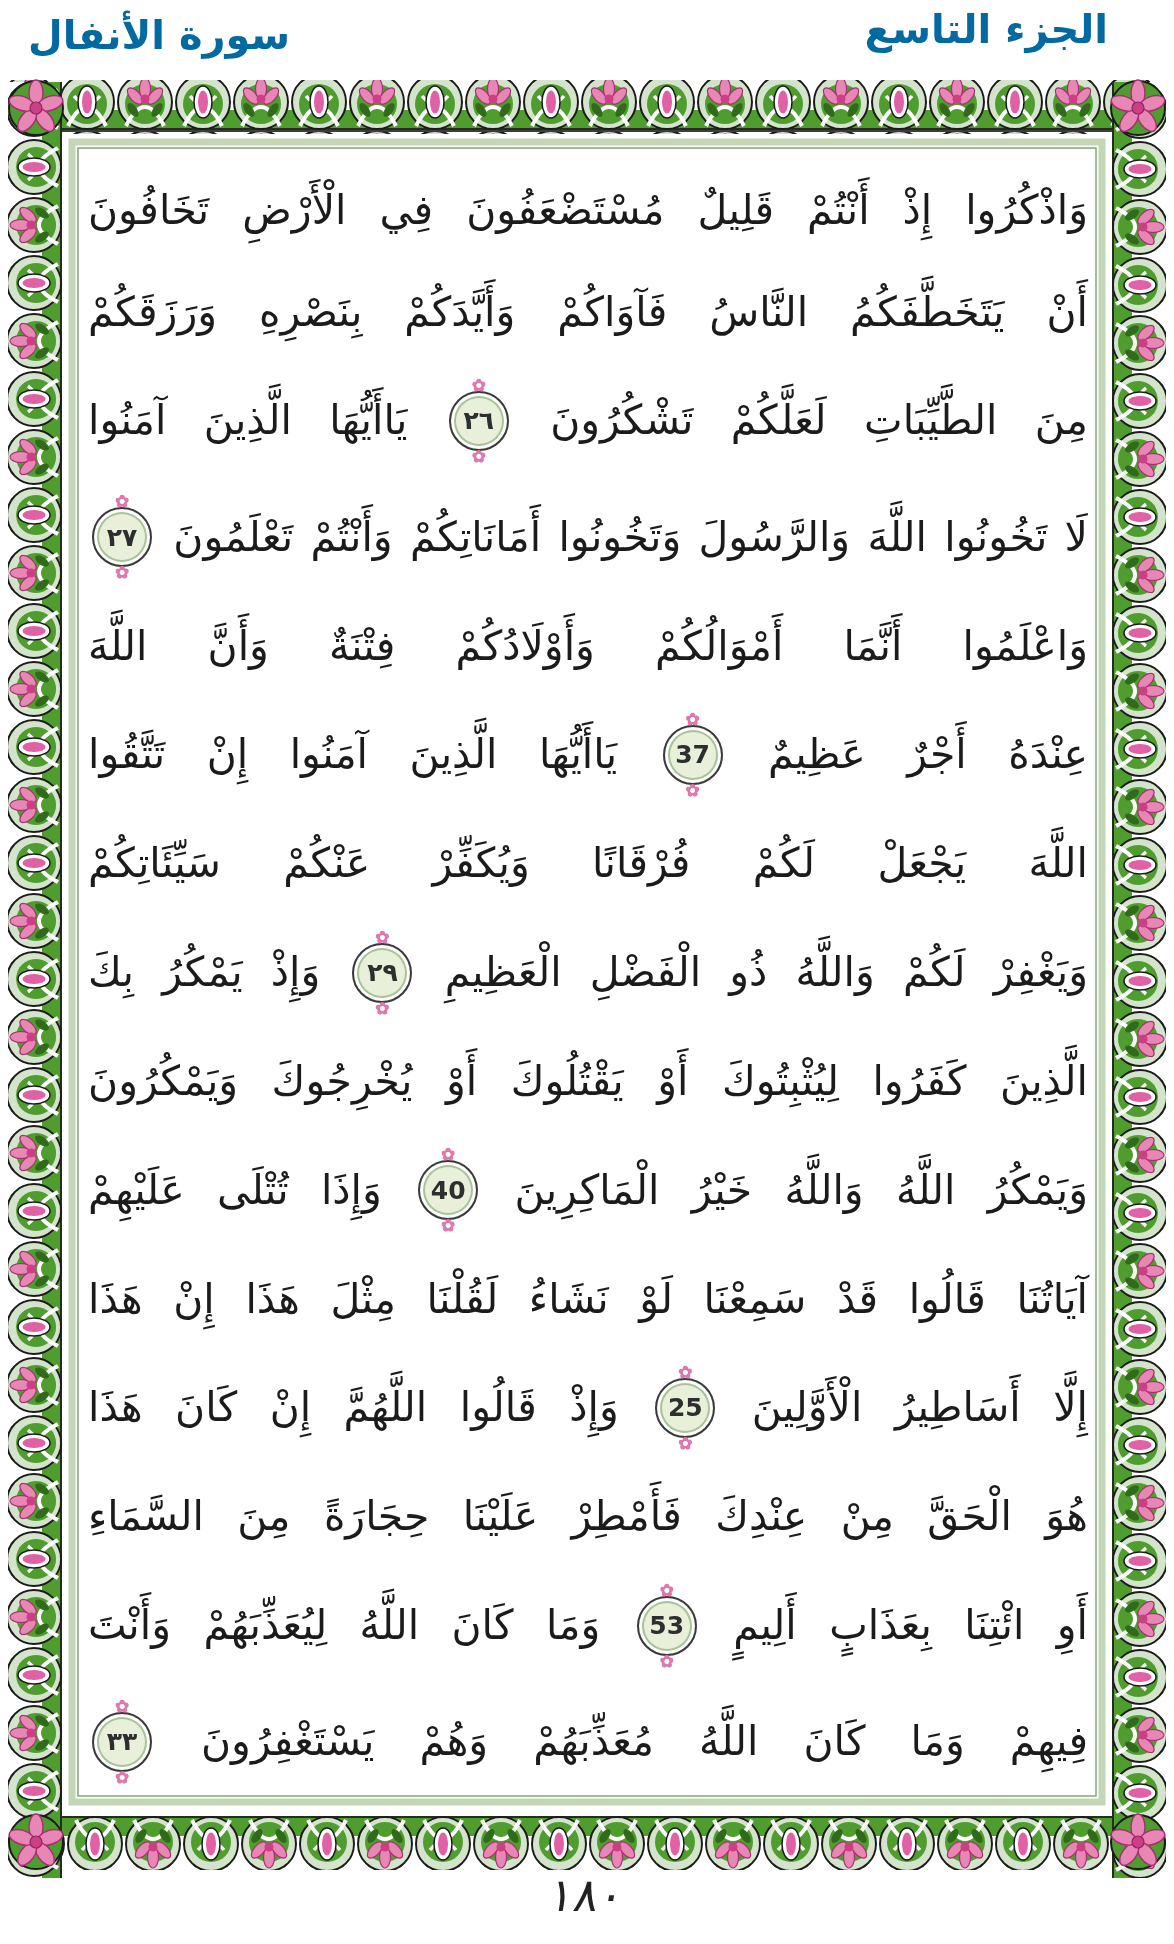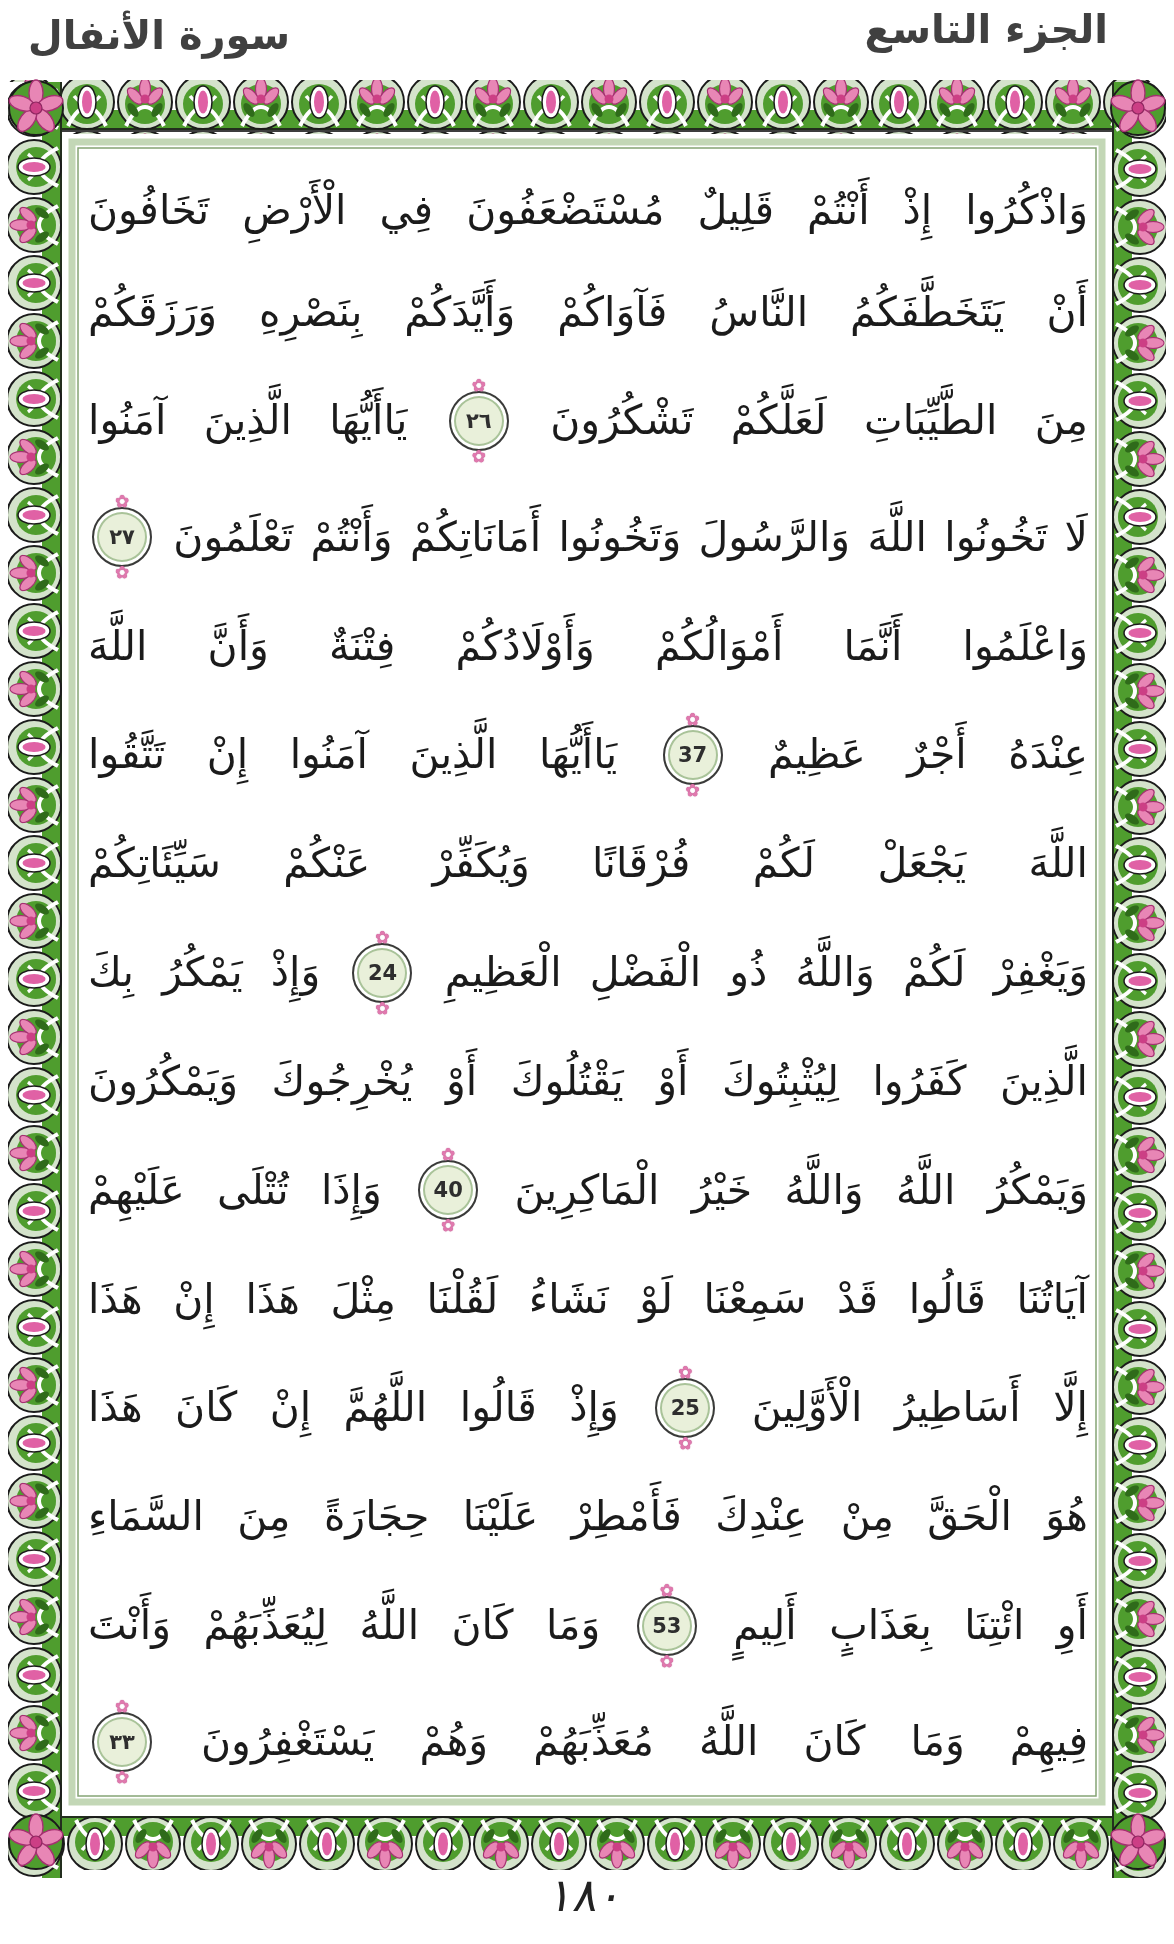--- a/index.html
+++ b/index.html
@@ -10,21 +10,21 @@
     overflow:hidden;
     position:relative;
   }
   .page{position:relative;width:1174px;height:1944px;}
 
   
   .hdr{
     position:absolute;
     font-size:40px;
     font-weight:bold;
-    color:#404040;
+    color:#0369a1;
     white-space:nowrap;
     direction:rtl;
   }
   .hdr-juz{top:6px;right:66px;text-align:center;}
   .hdr-surah{top:12px;left:28px;}
 
   
   .frame{
     position:absolute;
     left:0; top:76px;
@@ -70,21 +70,21 @@
   .aya::before,.aya::after{
     content:"✿";
     position:absolute;left:50%;transform:translateX(-50%);
     color:#e079ae;
     font-size:17px;line-height:1;
     text-shadow:0 0 1px #a53071;
   }
   .aya::before{top:-16px;}
   .aya::after{bottom:-16px;}
   .aya-num{
-    font-size:21px;color:#2e2e2e;font-weight:bold;
+    font-size:25px;color:#2e2e2e;font-weight:bold;
   }
 
   
   .page-num{
     position:absolute;
     left:0;top:1868px;width:100%;
     text-align:center;
     font-size:46px;
     color:#222;
     transform:skewX(-10deg);
@@ -240,21 +240,21 @@
         <span class="word">سَيِّئَاتِكُمْ</span>
       </div>
       <div class="line">
         <span class="word">وَيَغْفِرْ</span>
         <span class="word">لَكُمْ</span>
         <span class="word">وَاللَّهُ</span>
         <span class="word">ذُو</span>
         <span class="word">الْفَضْلِ</span>
         <span class="word">الْعَظِيمِ</span>
         <span class="aya">
-          <span class="aya-num">24</span>
+          <span class="aya-num">٢٩</span>
         </span>
         <span class="word">وَإِذْ</span>
         <span class="word">يَمْكُرُ</span>
         <span class="word">بِكَ</span>
       </div>
       <div class="line">
         <span class="word">الَّذِينَ</span>
         <span class="word">كَفَرُوا</span>
         <span class="word">لِيُثْبِتُوكَ</span>
         <span class="word">أَوْ</span>

